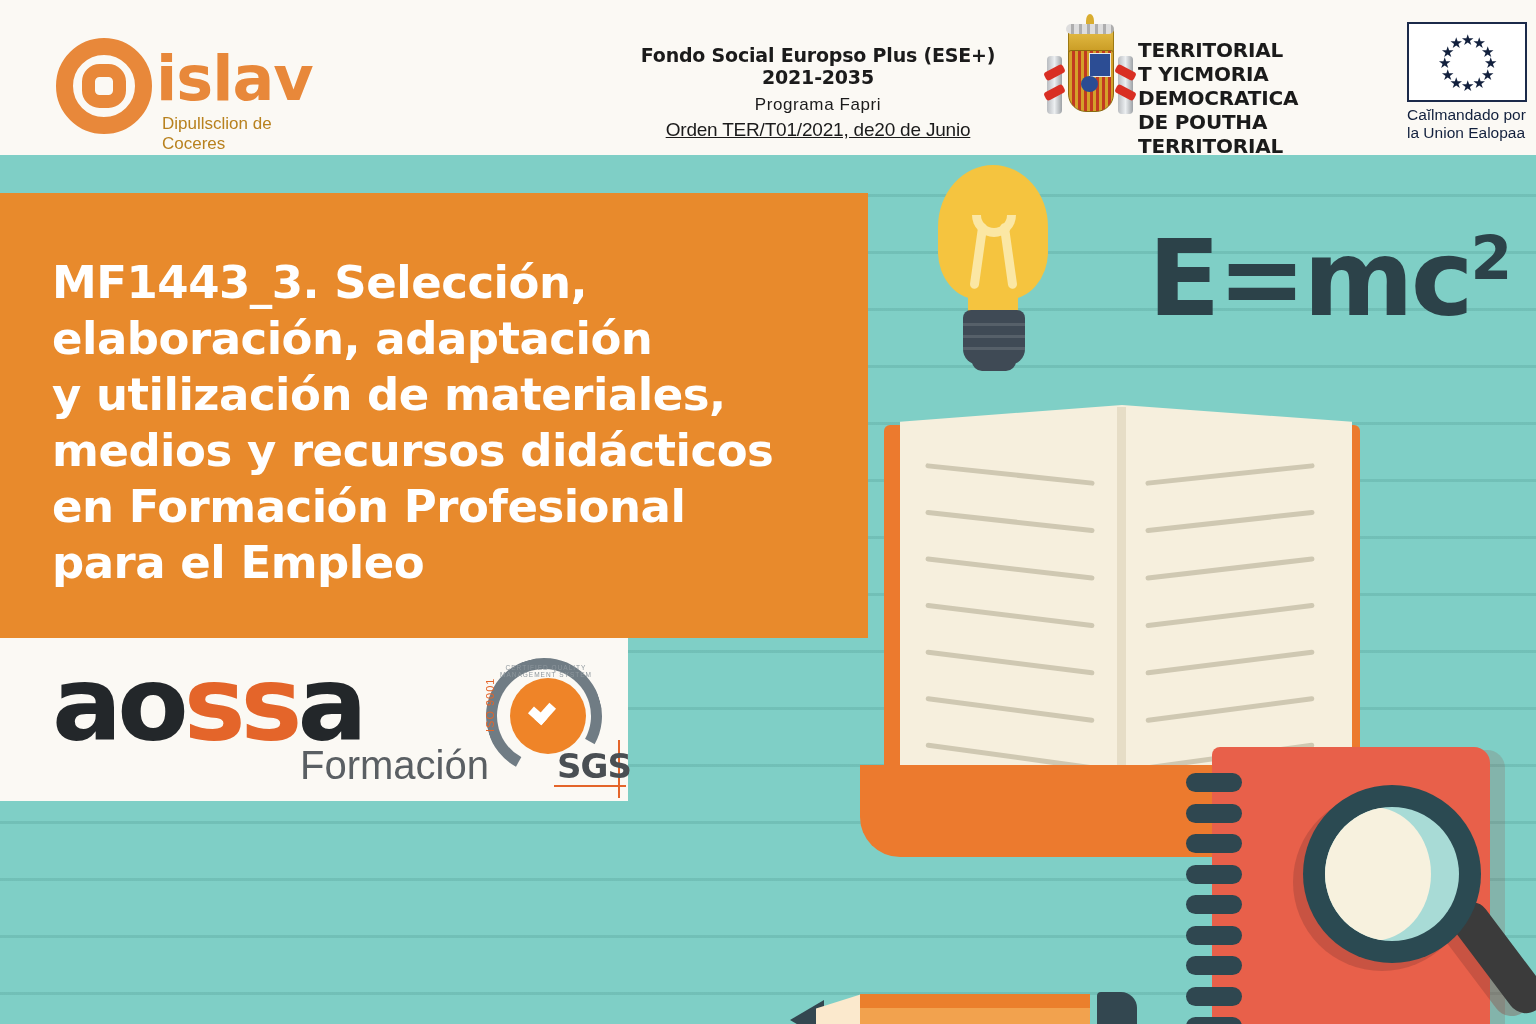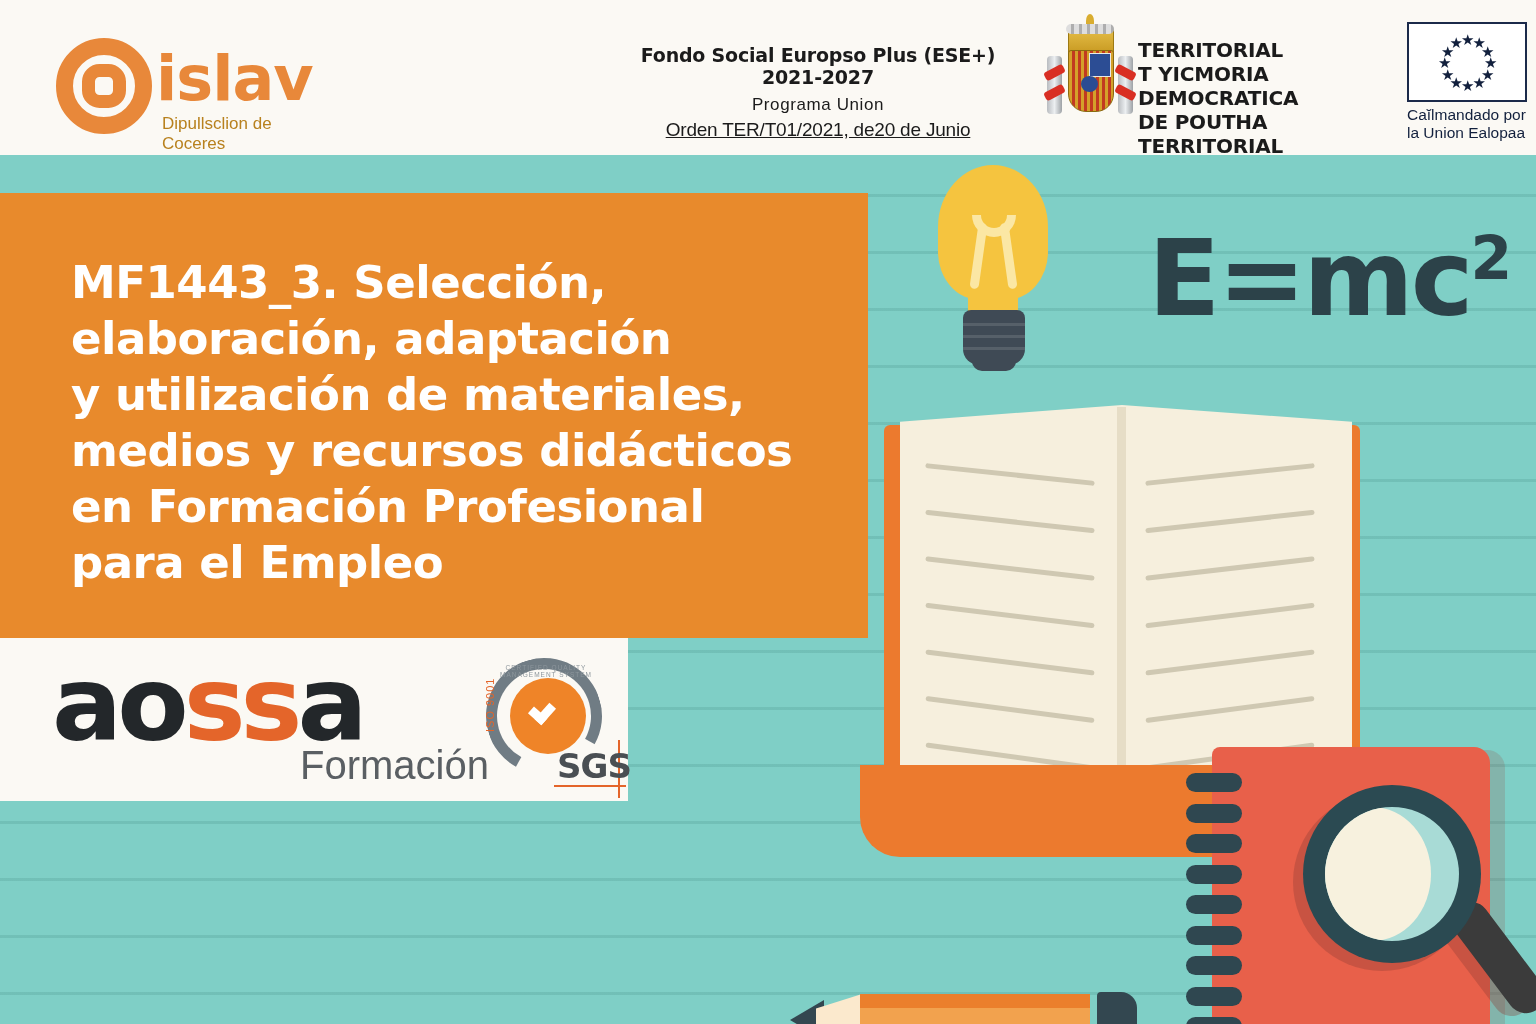--- a/index.html
+++ b/index.html
@@ -259,21 +259,20 @@
     position: absolute;
     left: 52px; top: 62px;
     width: 790px;
     color: #ffffff;
     font-size: 45px;
     line-height: 56px;
     font-weight: 700;
     letter-spacing: -0.5px;
     font-family: "DejaVu Sans", sans-serif;
     white-space: pre-line;
-    margin-left: 19px;
   }
 
   
   .aossa-panel {
     position: absolute;
     left: 0; top: 483px;
     width: 628px; height: 163px;
     background: #fbf9f4;
   }
   .aossa-word {
@@ -578,22 +577,22 @@
 
     <div class="islav-logo">
       <div class="islav-ring-outer"></div>
       <div class="islav-ring-inner"></div>
       <div class="islav-word">islav</div>
       <div class="islav-sub">Dipullsclion de Coceres</div>
     </div>
 
 
     <div class="fse-block">
-      <div class="fse-l1">Fondo Social Europso Plus (ESE+) 2021-2027</div>
-      <div class="fse-l2">Programa Union</div>
+      <div class="fse-l1">Fondo Social Europso Plus (ESE+) 2021-2035</div>
+      <div class="fse-l2">Programa Fapri</div>
       <div class="fse-l3">Orden TER/T01/2021, de20 de Junio</div>
     </div>
 
     <div class="min-logo">
       <div class="crest">
         <div class="crest-crown-top"></div>
         <div class="crest-crown"></div>
         <div class="crest-crown-pearls"></div>
         <div class="crest-pillar left"></div>
         <div class="crest-pillar right"></div>

